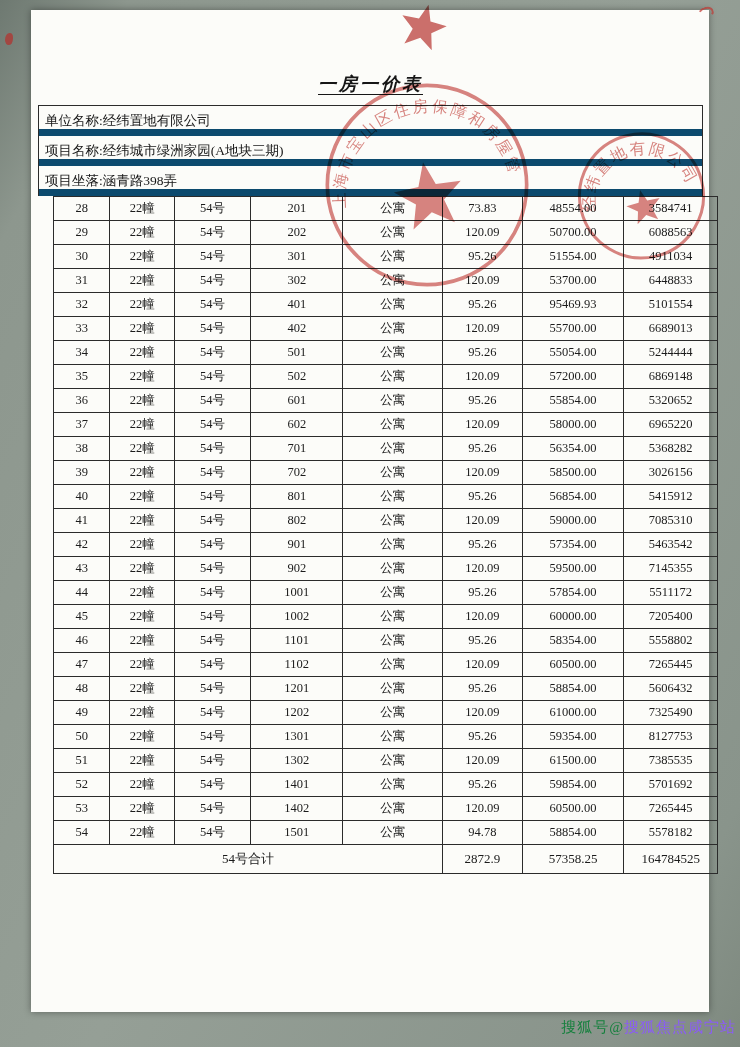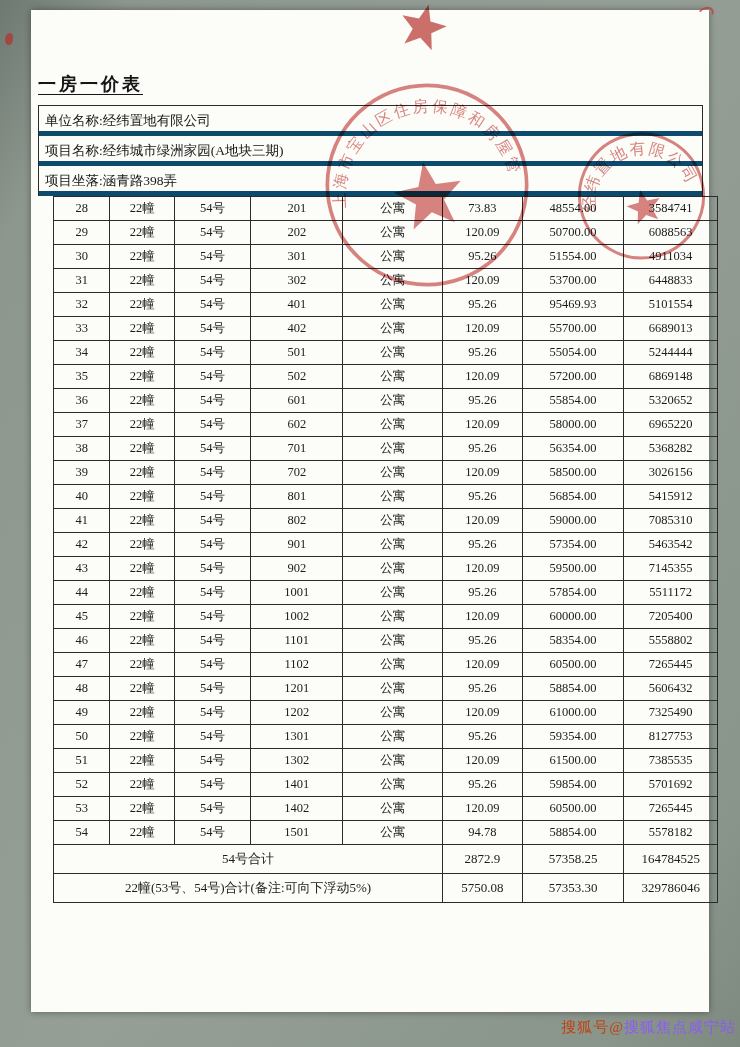--- a/index.html
+++ b/index.html
@@ -13,31 +13,32 @@
   }
   .page {
     position: absolute;
     left: 31px; top: 10px;
     width: 678px; height: 1002px;
     background: #fcfcf9;
     box-shadow: 0 0 7px rgba(0,0,0,.38);
     padding: 62px 6px 0 7px;
   }
   .doc-title {
-    text-align: left;
+    text-align: center;
     font-size: 18px;
     font-weight: bold;
     letter-spacing: 3px;
     text-decoration: underline;
     text-underline-offset: 4px;
     margin-bottom: 9px;
+    font-style: italic;
   }
   .meta-box { border: 1px solid #2b2b2b; border-bottom: none; }
   .meta-row {
-    border-bottom: 5px solid #0c4a6e;
+    border-bottom: 7px solid #0c4a6e;
     height: 30px;
     line-height: 29px;
     padding: 0 6px;
     font-size: 13.5px;
     white-space: nowrap;
     overflow: hidden;
   }
   table { width: 100%; border-collapse: collapse; table-layout: fixed; margin-left: 15px; }
   td {
     border: 1px solid #2b2b2b;
@@ -60,21 +61,21 @@
   .ink-tl { left: 5px; top: 33px; width: 8px; height: 12px; background: #b23430; border-radius: 60% 40% 55% 45%; opacity: .75; }
   .ink-tr { left: 698px; top: 7px; width: 16px; height: 12px; border: 2.5px solid #c23a34; border-left-color: transparent; border-bottom-color: transparent; border-radius: 50%; opacity: .7; transform: rotate(-20deg); }
   .watermark {
     position: absolute;
     right: 4px; top: 1018px;
     font-size: 15px;
     letter-spacing: 1px;
     white-space: nowrap;
     font-family: "Liberation Serif", serif;
   }
-  .wm-prefix { color: #c2410c; }
+  .wm-prefix { color: #15803d; }
   .wm-name { color: #8b5cf6; }
 </style>
 </head>
 <body>
 
 <div class="page">
 
   <div class="doc-title">一房一价表</div>
 
   <div class="meta-box">
@@ -364,26 +365,20 @@
           <td>94.78</td>
           <td>58854.00</td>
           <td>5578182</td>
         </tr>
         <tr class="summary">
           <td colspan="5">54号合计</td>
           <td>2872.9</td>
           <td>57358.25</td>
           <td>164784525</td>
         </tr>
-        <tr class="summary">
-          <td colspan="5">22幢(53号、54号)合计(备注:可向下浮动5%)</td>
-          <td>5750.08</td>
-          <td>57353.30</td>
-          <td>329786046</td>
-        </tr>
       </tbody>
   </table>
 
   <svg class="seal seal-center" width="210" height="214" viewBox="0 0 200 204">
     <defs>
       <path id="arcA" d="M 20,112 A 80,80 0 1 1 180,112" fill="none"></path>
     </defs>
     <circle cx="100" cy="102" r="95" fill="none" stroke="#c23a34" stroke-width="3.5"></circle>
     <polygon points="0,-1 0.247,-0.34 0.951,-0.309 0.399,0.13 0.588,0.809 0,0.42 -0.588,0.809 -0.399,0.13 -0.951,-0.309 -0.247,-0.34" transform="translate(100,114) scale(34)" fill="#c23a34"></polygon>
     <text font-size="15" letter-spacing="2.5" fill="#c23a34">

